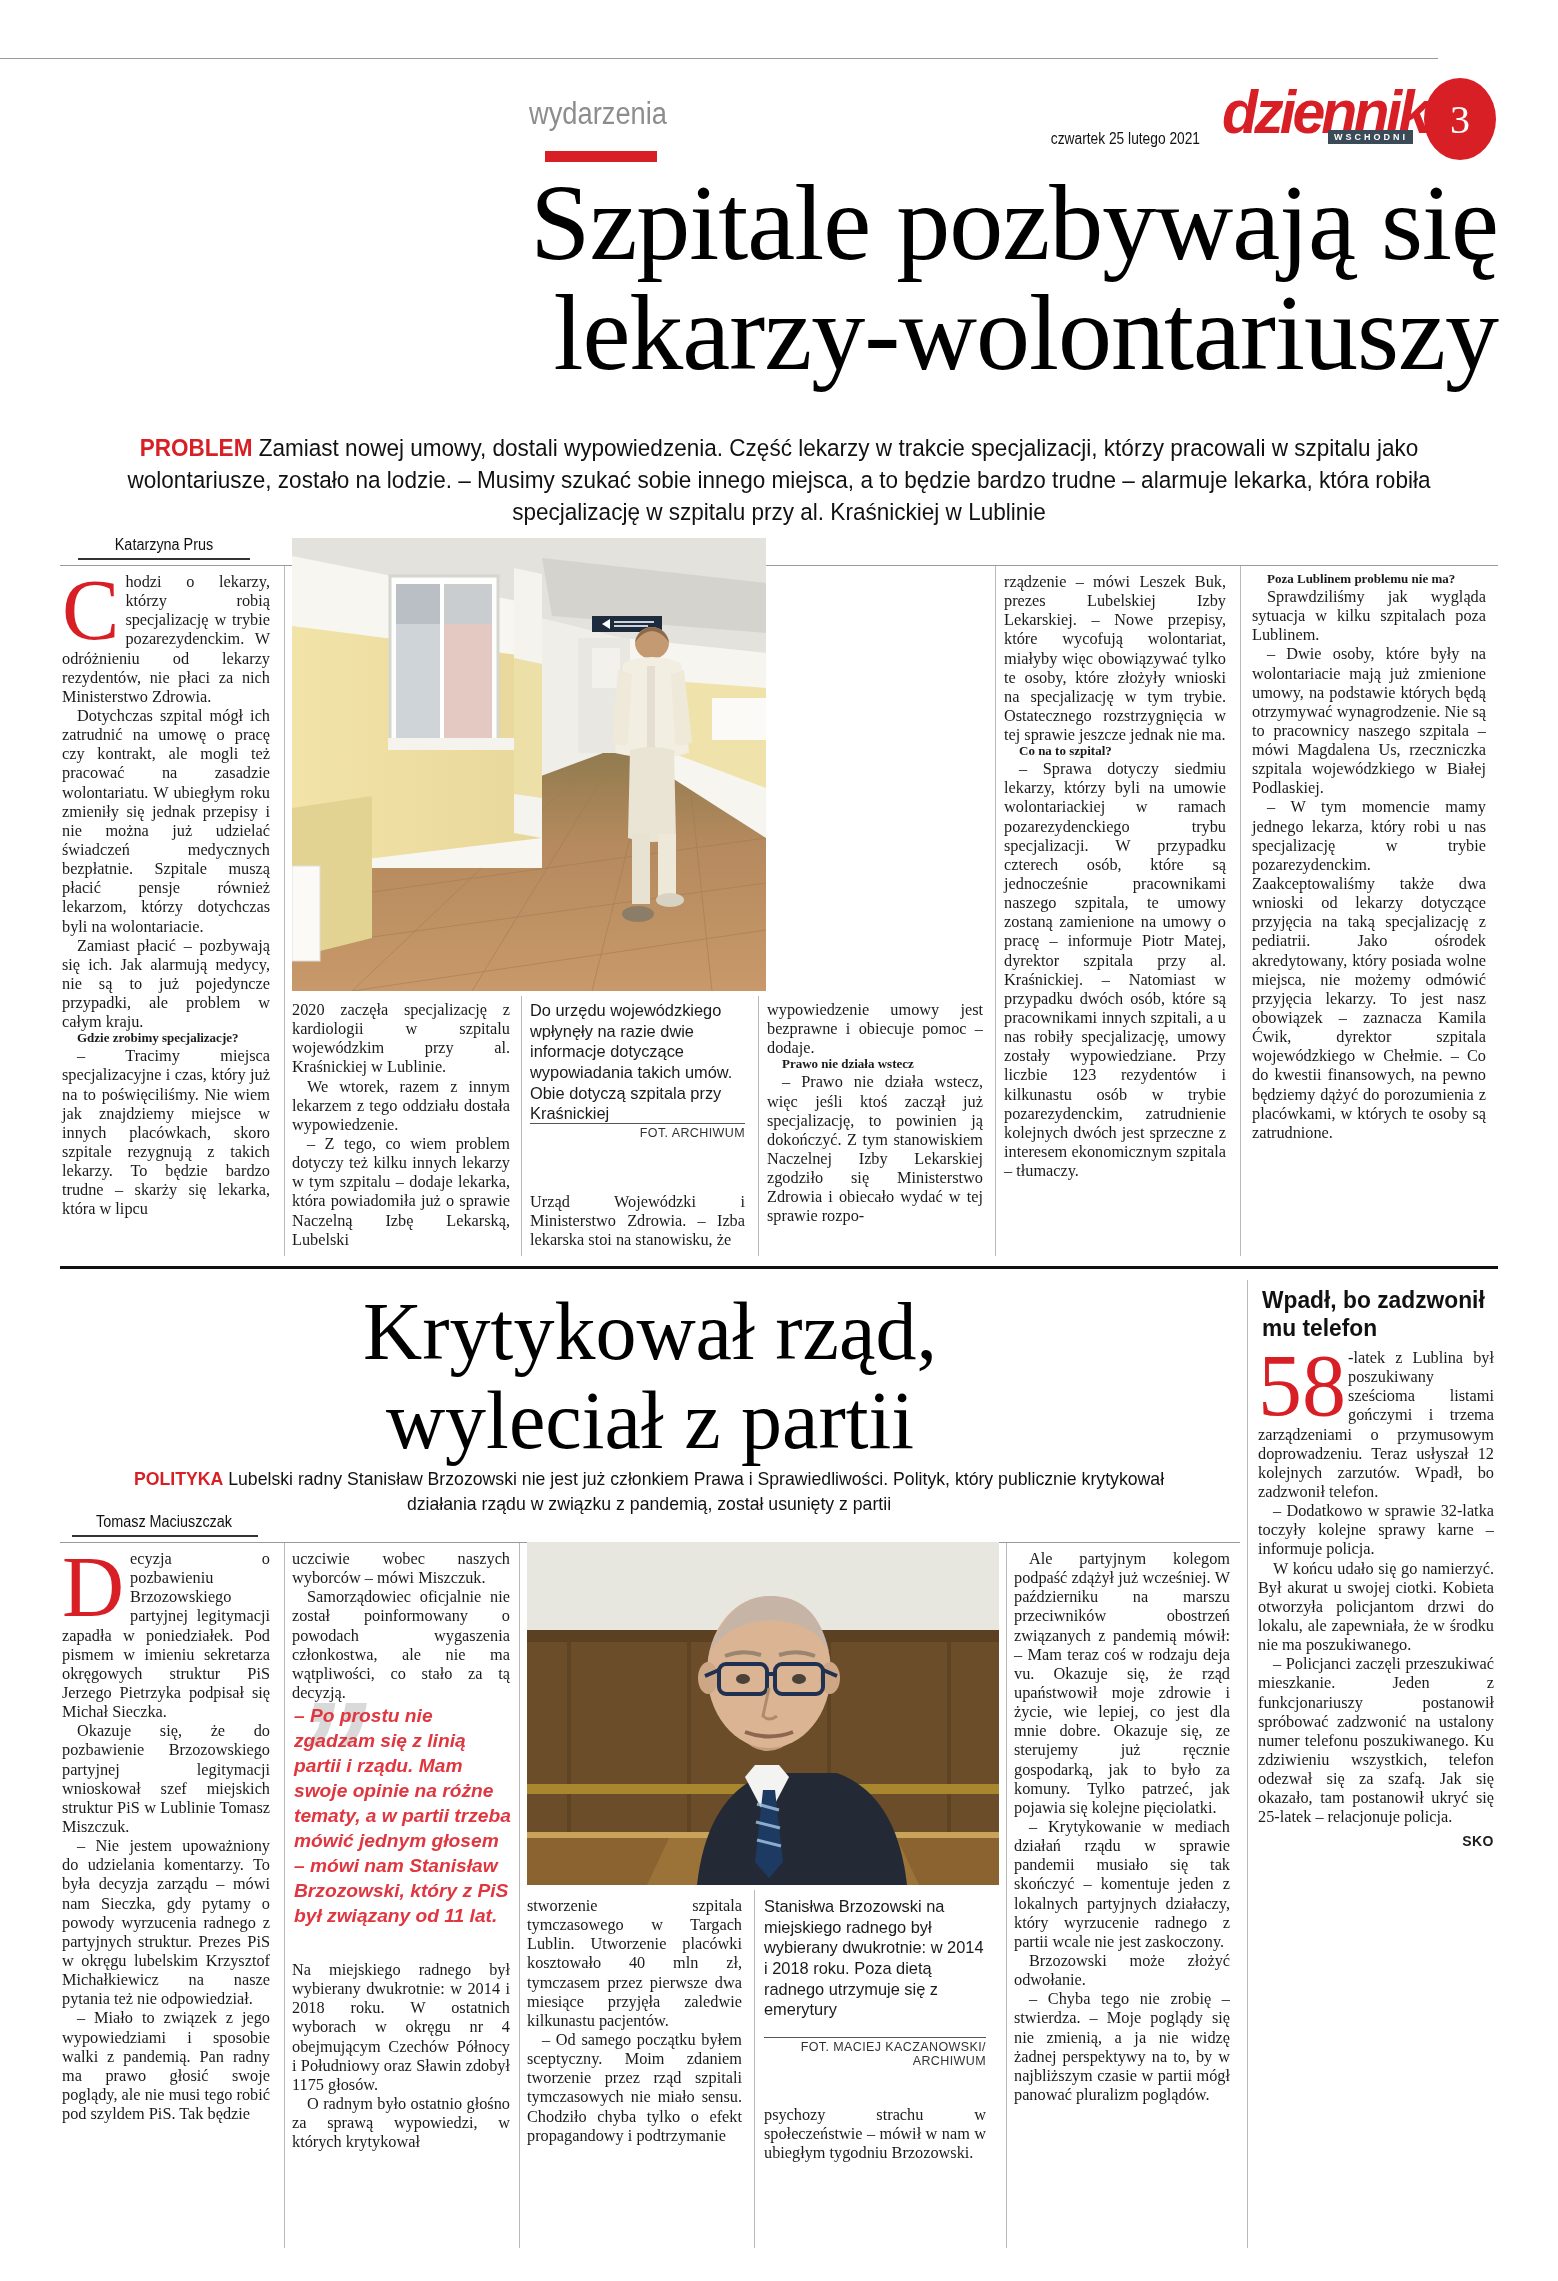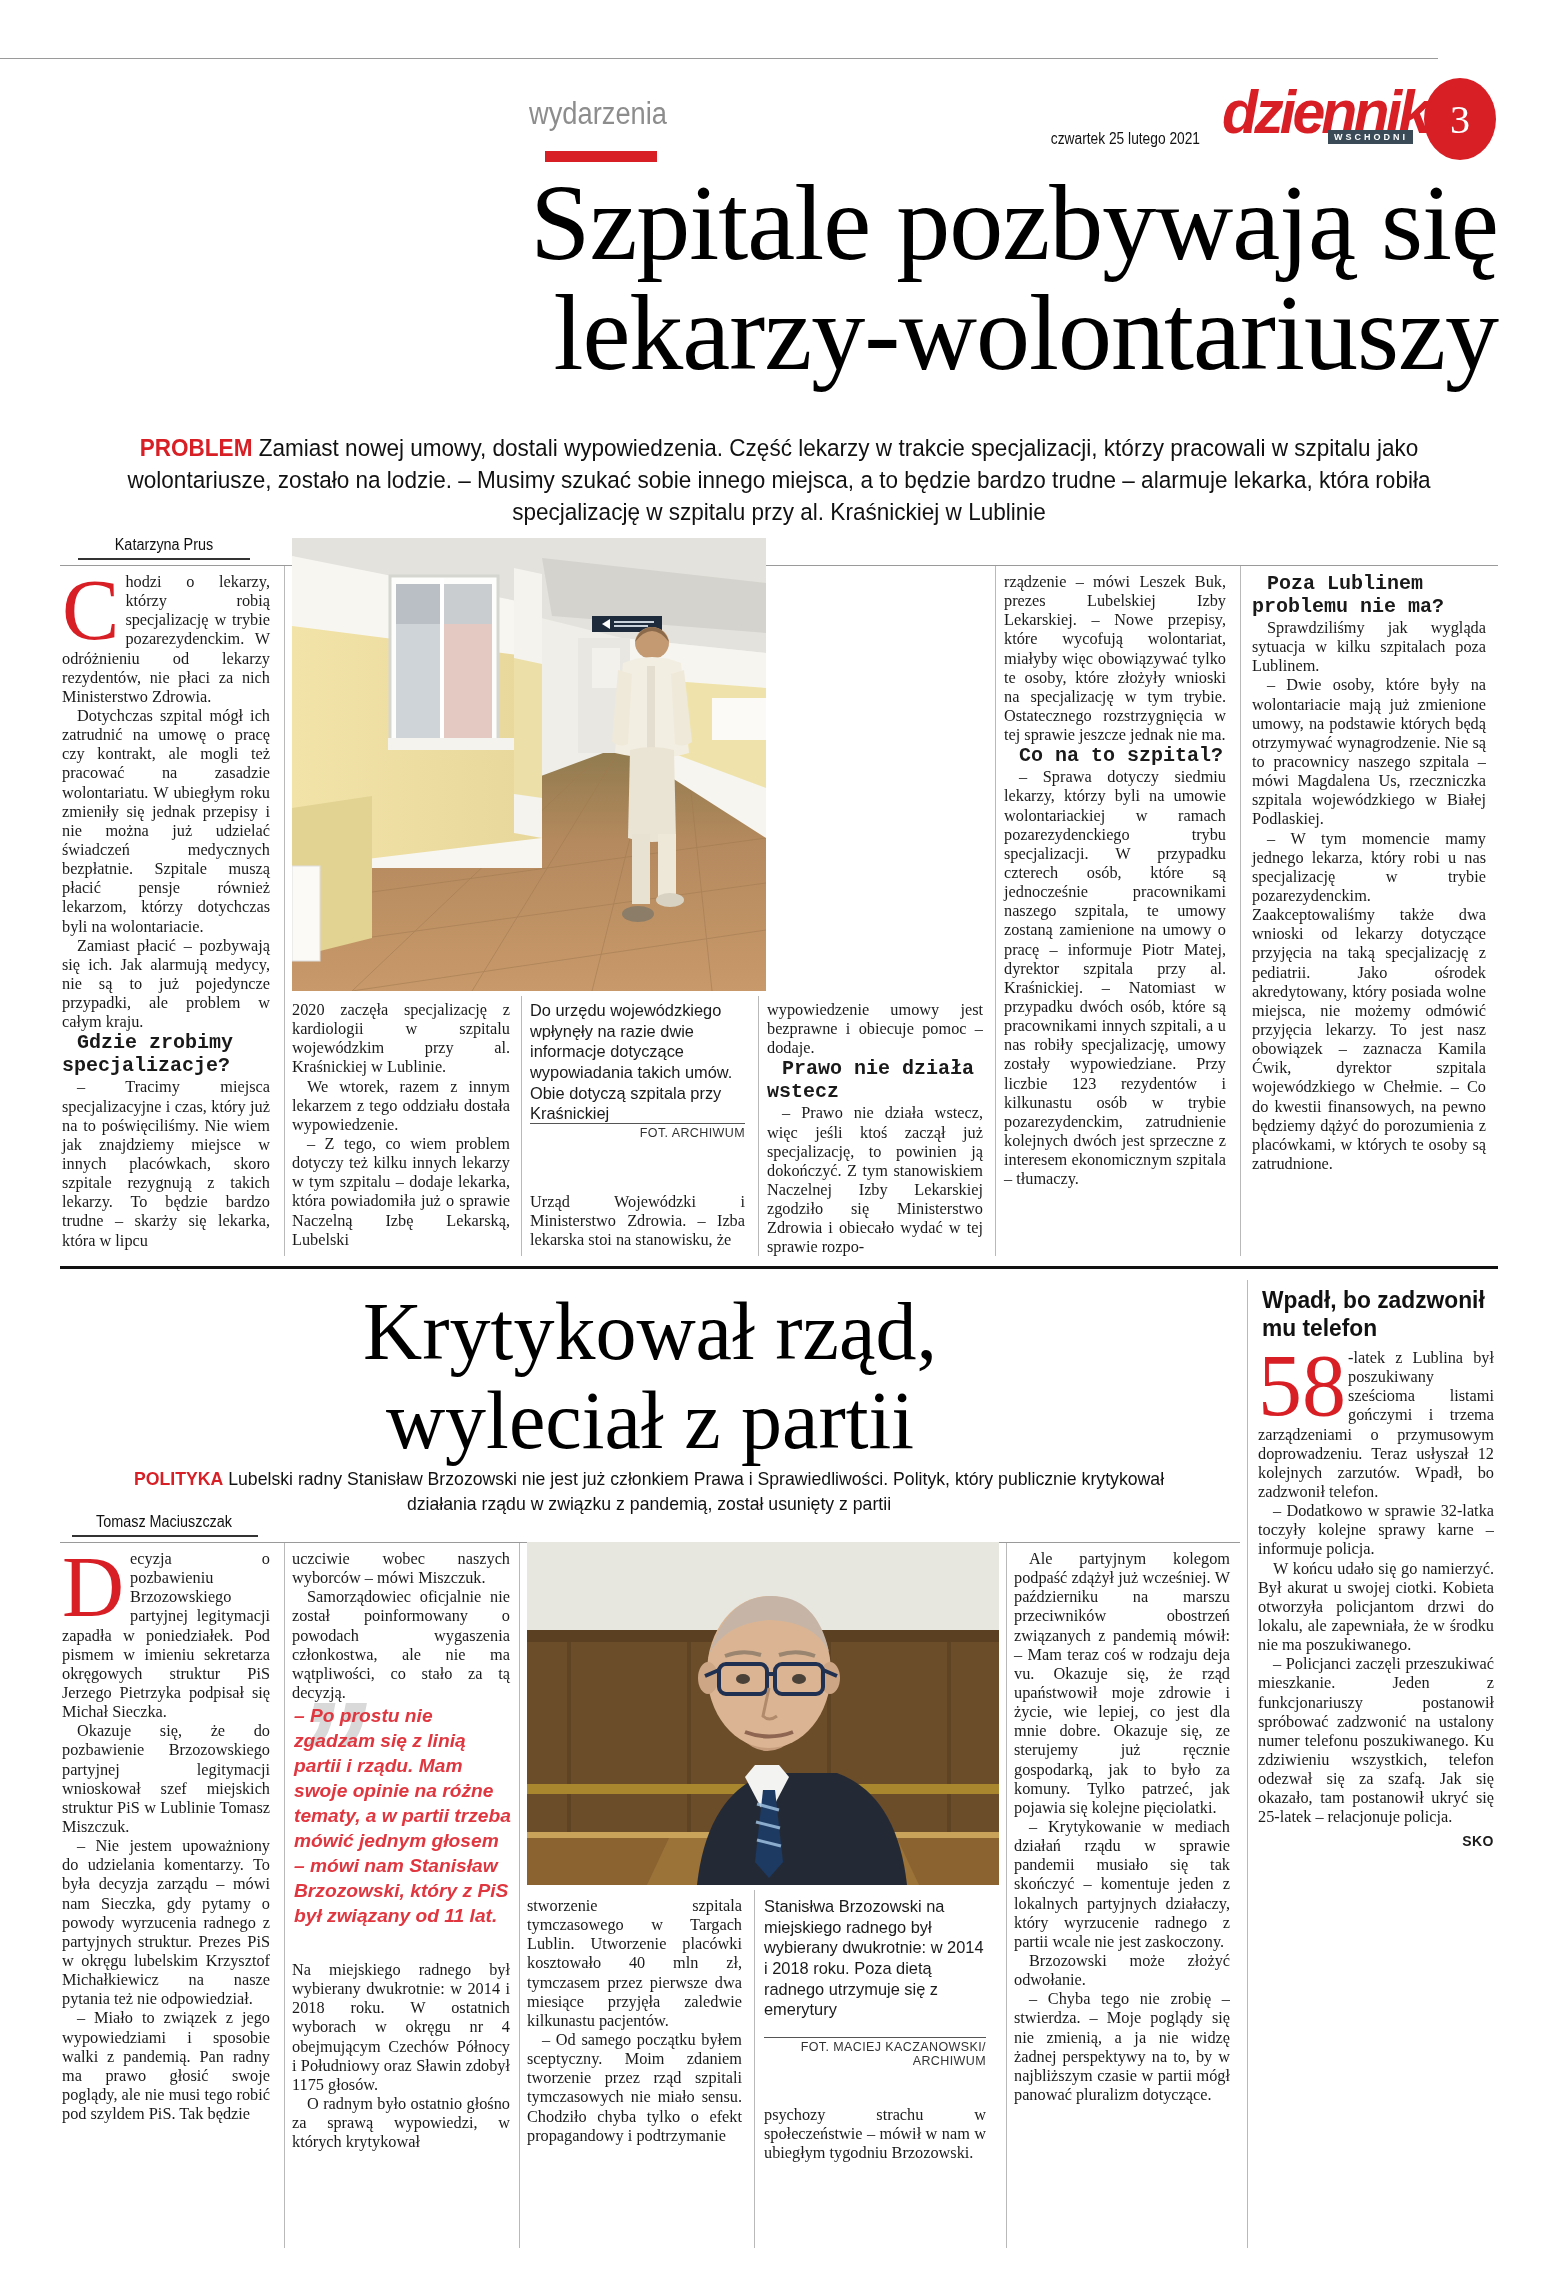--- a/index.html
+++ b/index.html
@@ -59,21 +59,21 @@
     text-align:center; font-family:"Liberation Sans", sans-serif;
     font-size:24.5px; line-height:1.30; color:#111;
     transform: scaleX(0.92); transform-origin: center top;
   }
   .kicker { color:#d81f26; font-weight:bold; }
 
   
   .col { position:absolute; font-family:"Liberation Serif", serif; font-size:16.3px; line-height:1.175; text-align:justify; }
   .col p { margin:0; text-indent:15px; }
   .col p.noind { text-indent:0; }
-  .subhead { font-family:Liberation Mono, monospace; font-weight:bold; font-size:20px; line-height:1.15; margin:11px 0 3px 0; text-indent:0; text-align:left; }
+  .subhead { font-family:Liberation Serif, serif; font-weight:bold; font-size:13px; line-height:1.15; margin:11px 0 3px 0; text-indent:0; text-align:left; }
 
   .byline {
     position:absolute; font-family:"Liberation Sans", sans-serif; font-size:16px;
     color:#111; text-align:center; transform:scaleX(0.9);
   }
   .byline-rule { position:absolute; height:2px; background:#333; }
   .col-rule { position:absolute; width:1px; background:#b9b9b9; }
 
   .dropcap {
     float:left; font-family:"Liberation Serif", serif; color:#d81f26;
@@ -386,21 +386,21 @@
   <div class="credit-rule" style="left:764px; top:2037px; width:222px;"></div>
   <div class="credit" style="left:764px; top:2040px; width:222px;">FOT. MACIEJ KACZANOWSKI/ ARCHIWUM</div>
   <div class="col" style="left:764px; top:2105px; width:222px;">
     <p class="noind">psychozy strachu w społeczeństwie – mówił w nam w ubiegłym tygodniu Brzozowski.</p>
   </div>
 
   <div class="col" style="left:1014px; top:1549px; width:216px;">
     <p>Ale partyjnym kolegom podpaść zdążył już wcześniej. W październiku na marszu przeciwników obostrzeń związanych z pandemią mówił: – Mam teraz coś w rodzaju deja vu. Okazuje się, że rząd upaństwowił moje zdrowie i życie, wie lepiej, co jest dla mnie dobre. Okazuje się, ze sterujemy już ręcznie gospodarką, jak to było za komuny. Tylko patrzeć, jak pojawia się kolejne pięciolatki.</p>
     <p>– Krytykowanie w mediach działań rządu w sprawie pandemii musiało się tak skończyć – komentuje jeden z lokalnych partyjnych działaczy, który wyrzucenie radnego z partii wcale nie jest zaskoczony.</p>
     <p>Brzozowski może złożyć odwołanie.</p>
-    <p>– Chyba tego nie zrobię – stwierdza. – Moje poglądy się nie zmienią, a ja nie widzę żadnej perspektywy na to, by w najbliższym czasie w partii mógł panować pluralizm dotyczące.</p>
+    <p>– Chyba tego nie zrobię – stwierdza. – Moje poglądy się nie zmienią, a ja nie widzę żadnej perspektywy na to, by w najbliższym czasie w partii mógł panować pluralizm poglądów.</p>
   </div>
 
   <div class="sb-headline">Wpadł, bo zadzwonił mu telefon</div>
   <div class="col" style="left:1258px; top:1348px; width:236px;">
     <p class="noind"><span class="sb-dropnum">58</span><span>-latek z Lublina był poszukiwany sześcioma listami gończymi i trzema zarządzeniami o przymusowym doprowadzeniu. Teraz usłyszał 12 kolejnych zarzutów. Wpadł, bo zadzwonił telefon.</span></p>
     <p>– Dodatkowo w sprawie 32-latka toczyły kolejne sprawy karne – informuje policja.</p>
     <p>W końcu udało się go namierzyć. Był akurat u swojej ciotki. Kobieta otworzyła policjantom drzwi do lokalu, ale zapewniała, że w środku nie ma poszukiwanego.</p>
     <p>– Policjanci zaczęli przeszukiwać mieszkanie. Jeden z funkcjonariuszy postanowił spróbować zadzwonić na ustalony numer telefonu poszukiwanego. Ku zdziwieniu wszystkich, telefon odezwał się za szafą. Jak się okazało, tam postanowił ukryć się 25-latek – relacjonuje policja.</p>
     <span class="endmark">SKO</span>
   </div>

